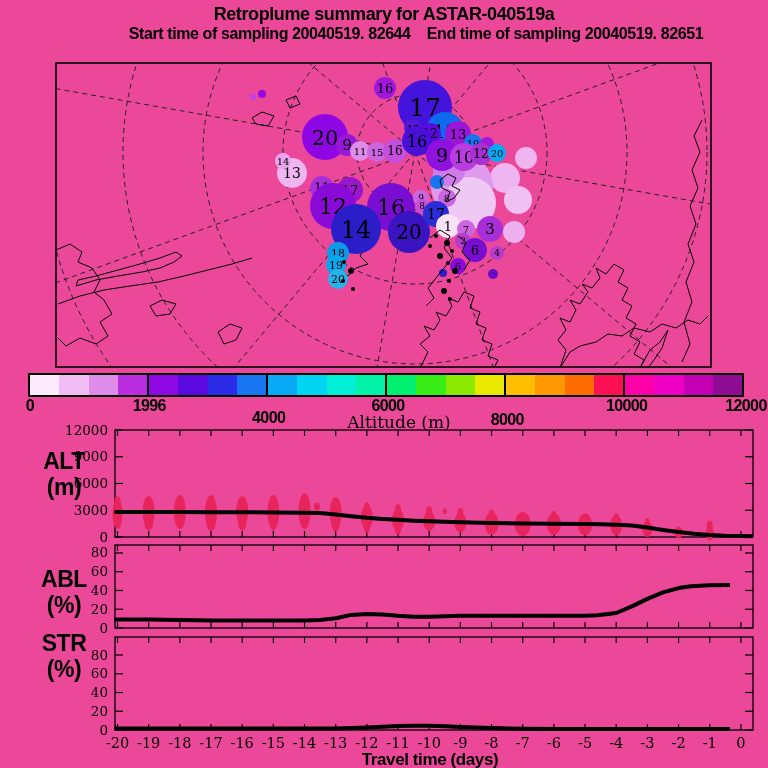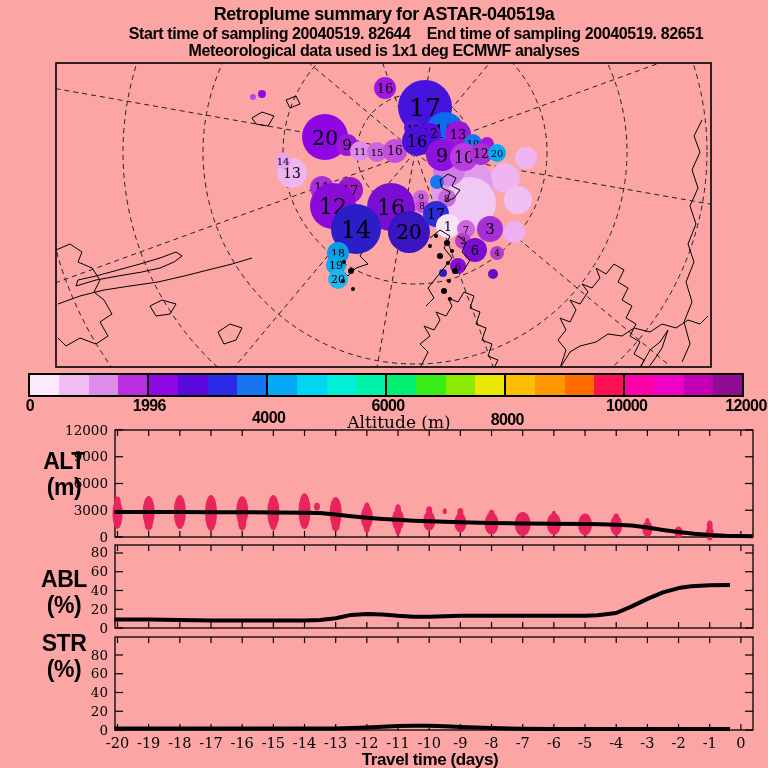--- a/index.html
+++ b/index.html
@@ -1,16 +1,16 @@
 <!DOCTYPE html>
 <html><head>
 <meta charset="utf-8">
 <style>
   html,body{margin:0;padding:0;background:#fff;}
-  .page{position:relative;width:768px;height:768px;background:#fca5a5;overflow:hidden;
+  .page{position:relative;width:768px;height:768px;background:#ec4899;overflow:hidden;
         font-family:"Liberation Sans",sans-serif;color:#000;}
   .hdr{position:absolute;left:0;width:768px;text-align:center;font-weight:bold;
        letter-spacing:-0.4px;white-space:pre;}
   .hdr.t1{top:4px;font-size:18px;}
   .hdr.t2{top:25px;font-size:16px;padding-left:32px;}
   .hdr.t3{top:42px;font-size:16px;}
   svg{position:absolute;left:0;top:0;}
   .cbar{position:absolute;left:28px;top:373px;width:712px;height:20px;
         display:flex;border:2px solid #000;}
   .cbar .seg{flex:1 1 0;height:100%;}
@@ -24,21 +24,20 @@
   .xtitle{position:absolute;left:115px;top:750px;width:630px;text-align:center;
           font-weight:bold;font-size:17px;letter-spacing:-0.4px;}
 </style>
 </head>
 <body>
 
 <div class="page">
 
   <div class="hdr t1">Retroplume summary for ASTAR-040519a</div>
   <div class="hdr t2">Start time of sampling 20040519. 82644    End time of sampling 20040519. 82651</div>
-  <div class="hdr t3">Meteorological data used is 1x1 deg ECMWF analyses</div>
 
   <svg id="fig" width="768" height="768" viewBox="0 0 768 768">
     <defs>
       <clipPath id="mapclip">
           <rect x="56" y="63" width="655" height="304"></rect>
         </clipPath>
     </defs>
 
     <g>
       <g clip-path="url(#mapclip)">

